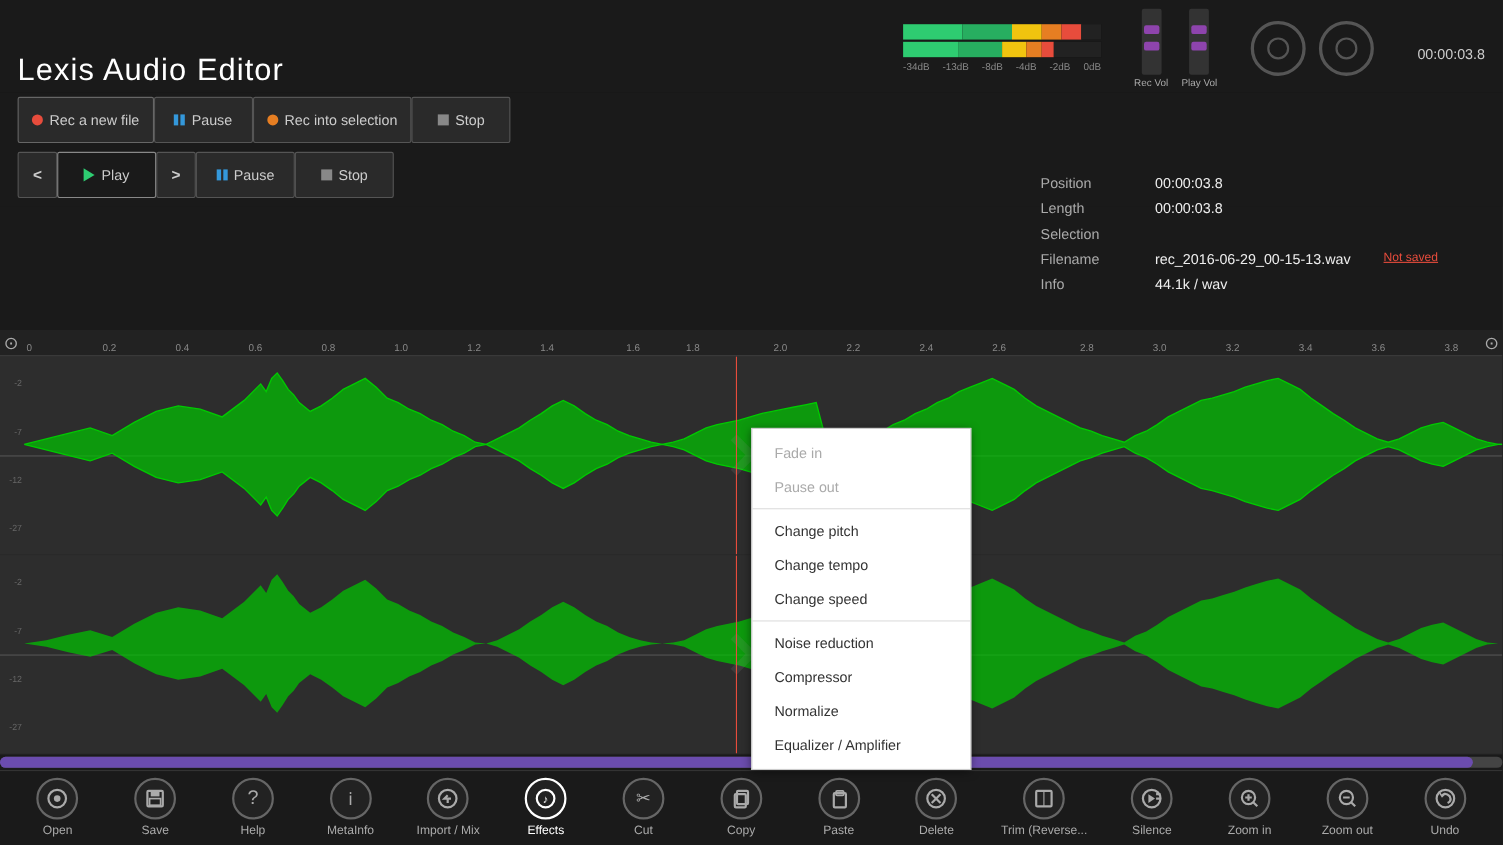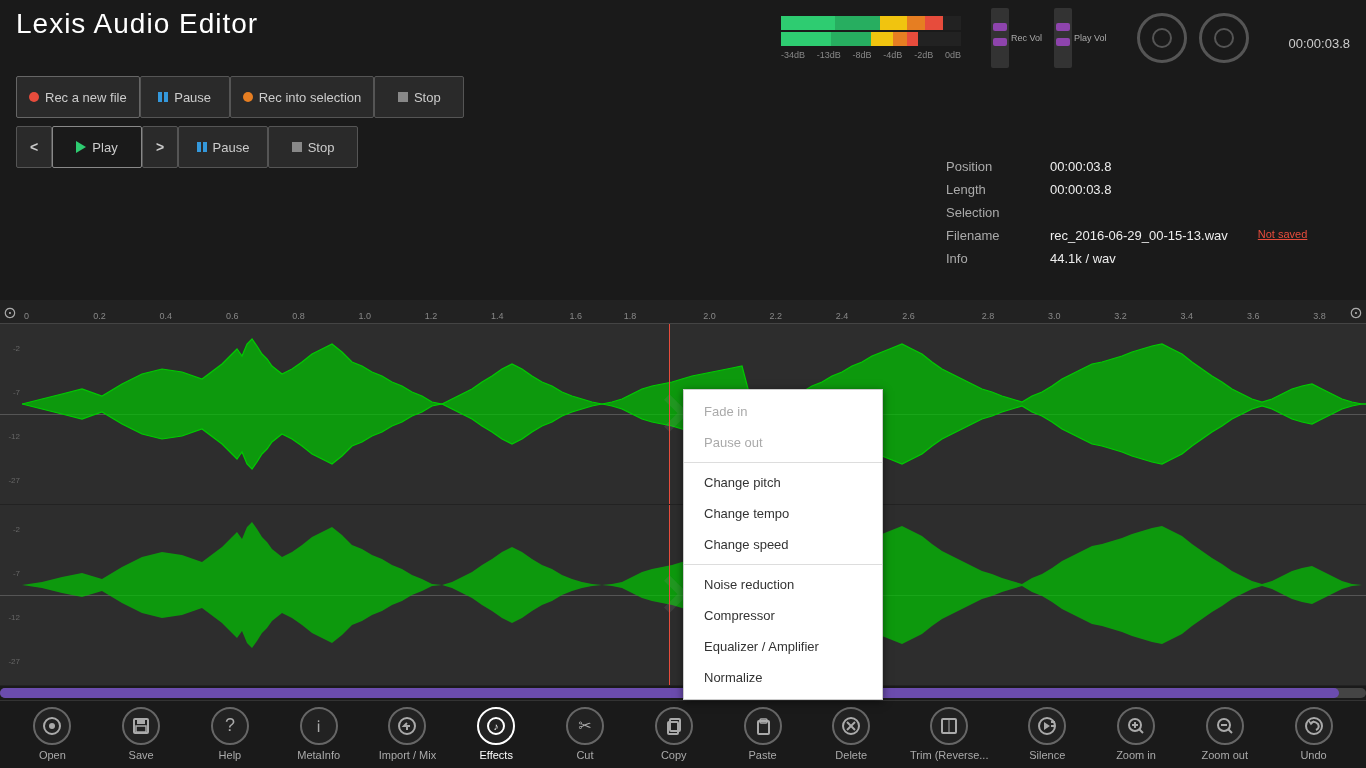--- a/index.html
+++ b/index.html
@@ -11,21 +11,21 @@
       font-family: 'Segoe UI', Arial, sans-serif;
       overflow: hidden;
       position: relative;
     }
 
     
     #header {
       background: #1a1a1a;
       padding: 8px 16px 4px 16px;
       display: flex;
-      align-items: flex-start;
+      align-items: flex-end;
       justify-content: space-between;
     }
     #app-title {
       font-size: 28px;
       font-weight: 300;
       color: #fff;
       letter-spacing: 1px;
     }
 
     
@@ -53,20 +53,21 @@
     }
 
     
     #vol-controls {
       display: flex;
       gap: 12px;
       align-items: flex-end;
     }
     .vol-slider-wrap {
       display: flex;
+      flex-direction: column;
       align-items: center;
       gap: 2px;
     }
     .vol-slider {
       width: 18px;
       height: 60px;
       background: #333;
       border-radius: 2px;
       position: relative;
       display: flex;
@@ -725,22 +726,22 @@
 <div id="effects-menu">
   <div class="menu-item disabled">Fade in</div>
   <div class="menu-item disabled">Pause out</div>
   <div class="menu-separator"></div>
   <div class="menu-item">Change pitch</div>
   <div class="menu-item">Change tempo</div>
   <div class="menu-item">Change speed</div>
   <div class="menu-separator"></div>
   <div class="menu-item">Noise reduction</div>
   <div class="menu-item">Compressor</div>
+  <div class="menu-item">Normalize</div>
   <div class="menu-item">Equalizer / Amplifier</div>
-  <div class="menu-item">Normalize</div>
 </div>
 
 <div id="bottom-toolbar">
 
   <div class="tool-btn">
     <div class="tool-icon">
       <svg width="20" height="20" viewBox="0 0 20 20">
         <circle cx="10" cy="10" r="8" fill="none" stroke="#aaa" stroke-width="2"></circle>
         <circle cx="10" cy="10" r="3" fill="#aaa"></circle>
       </svg>

